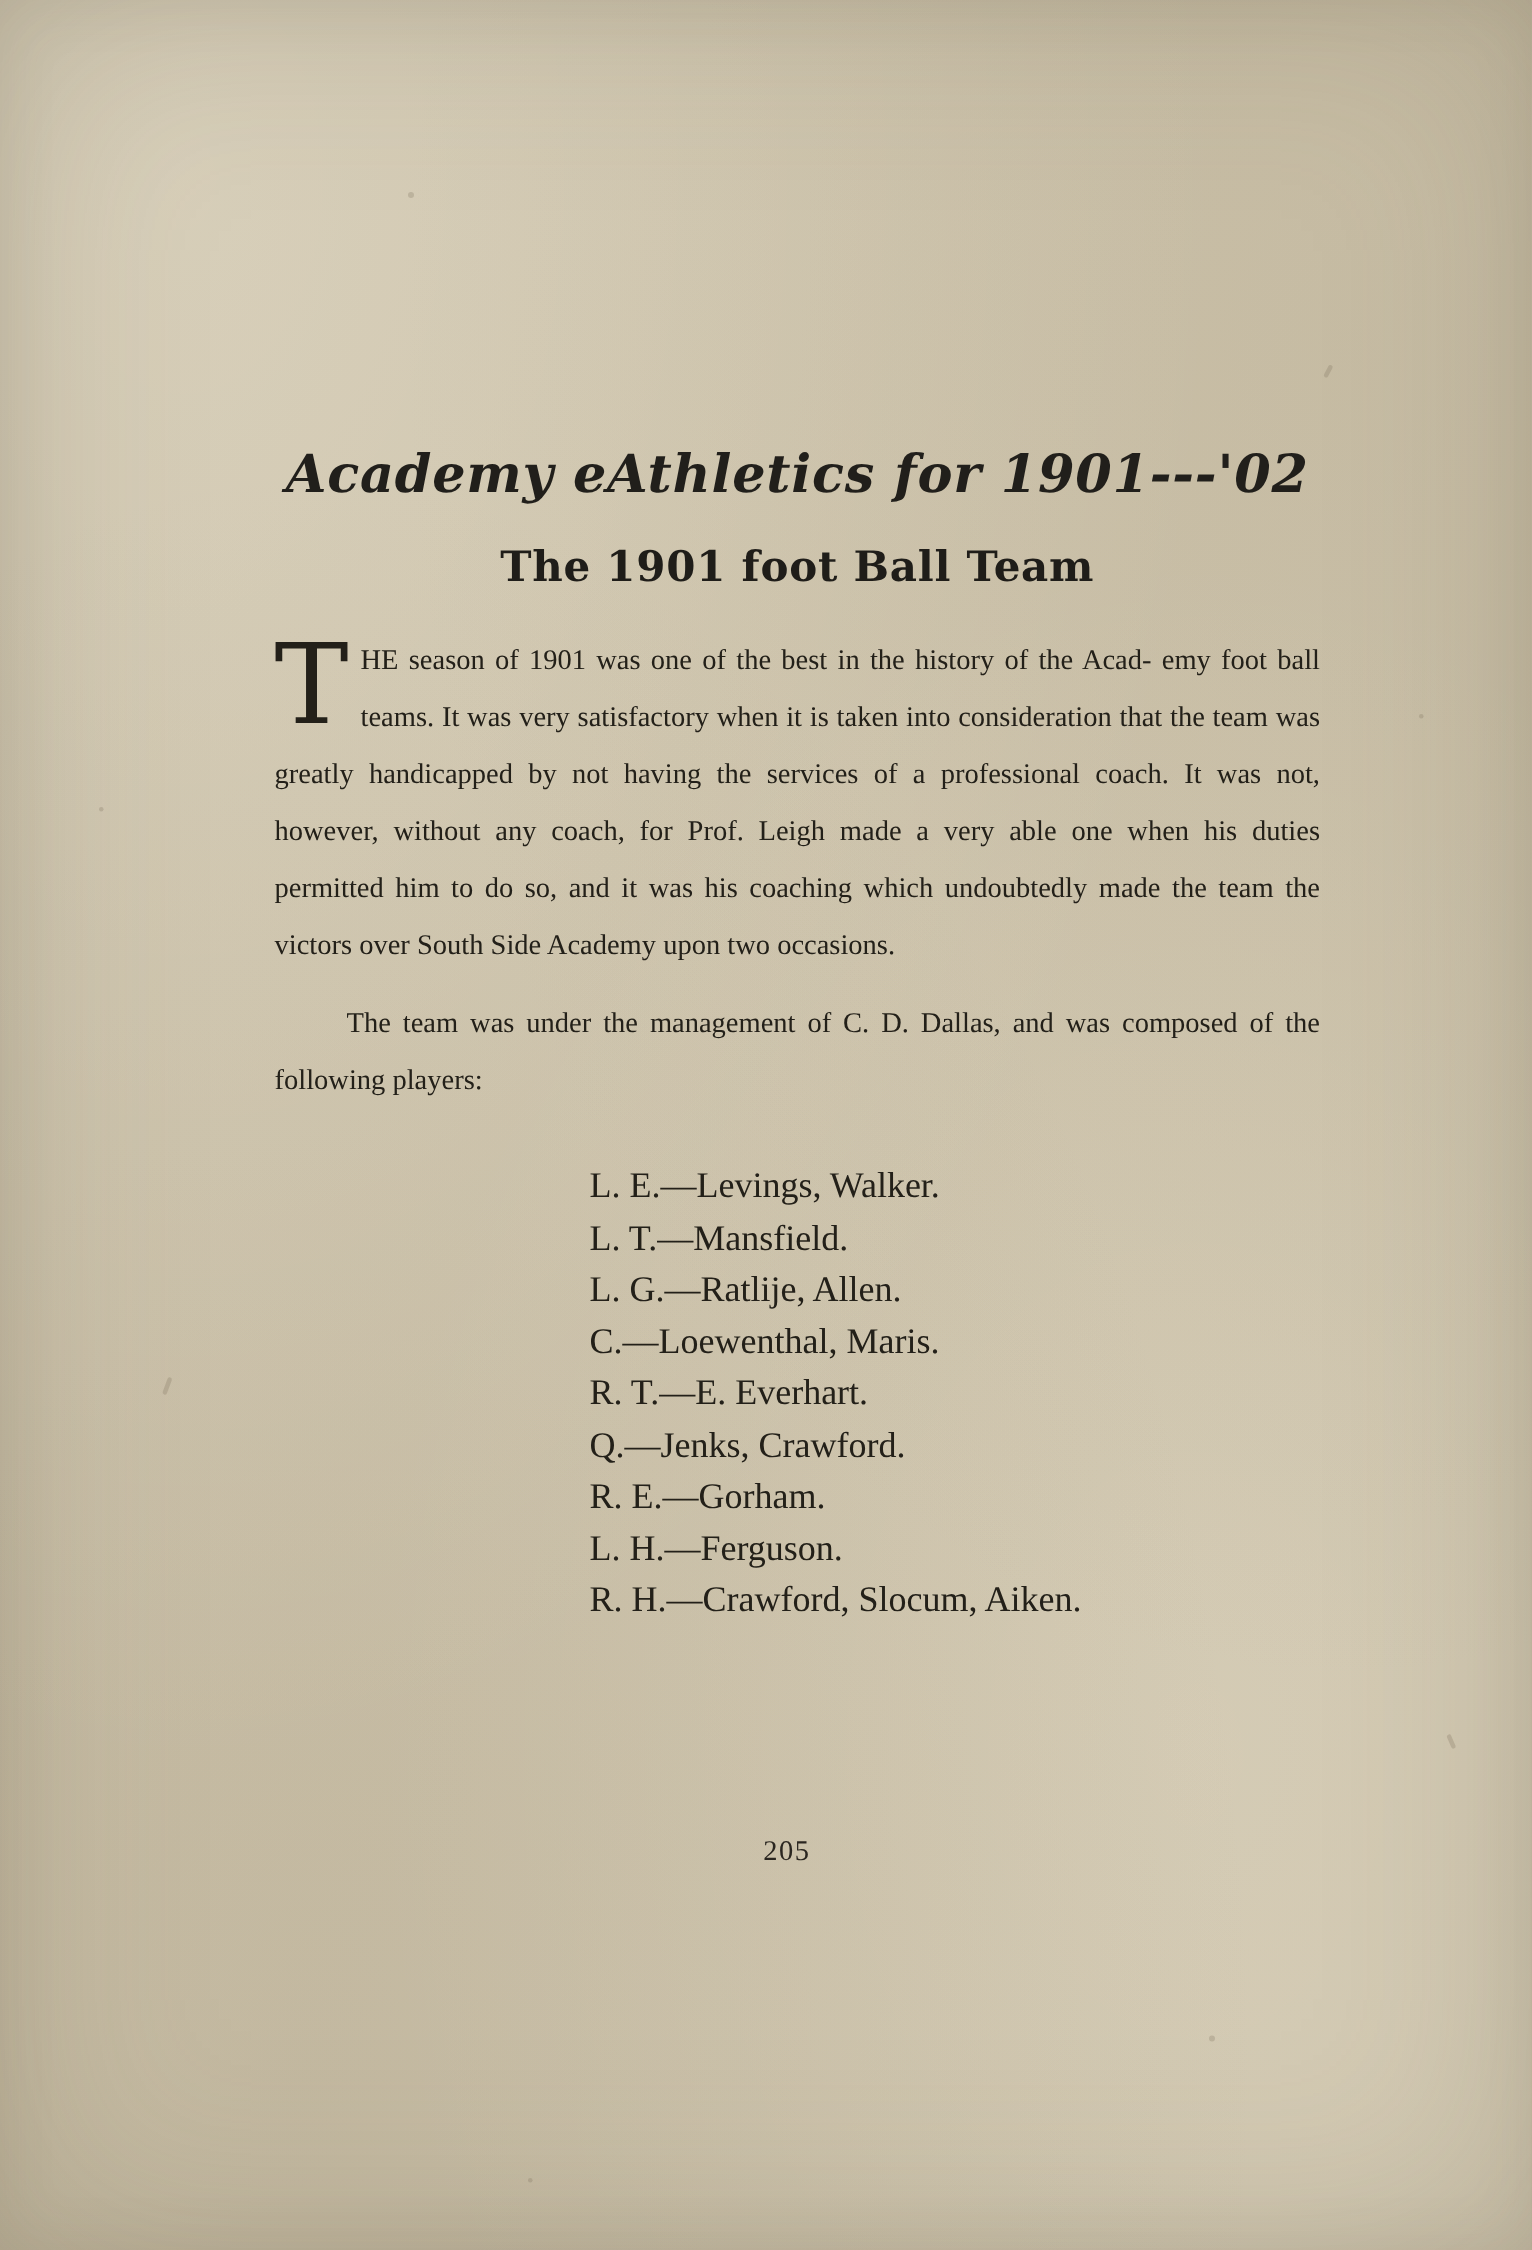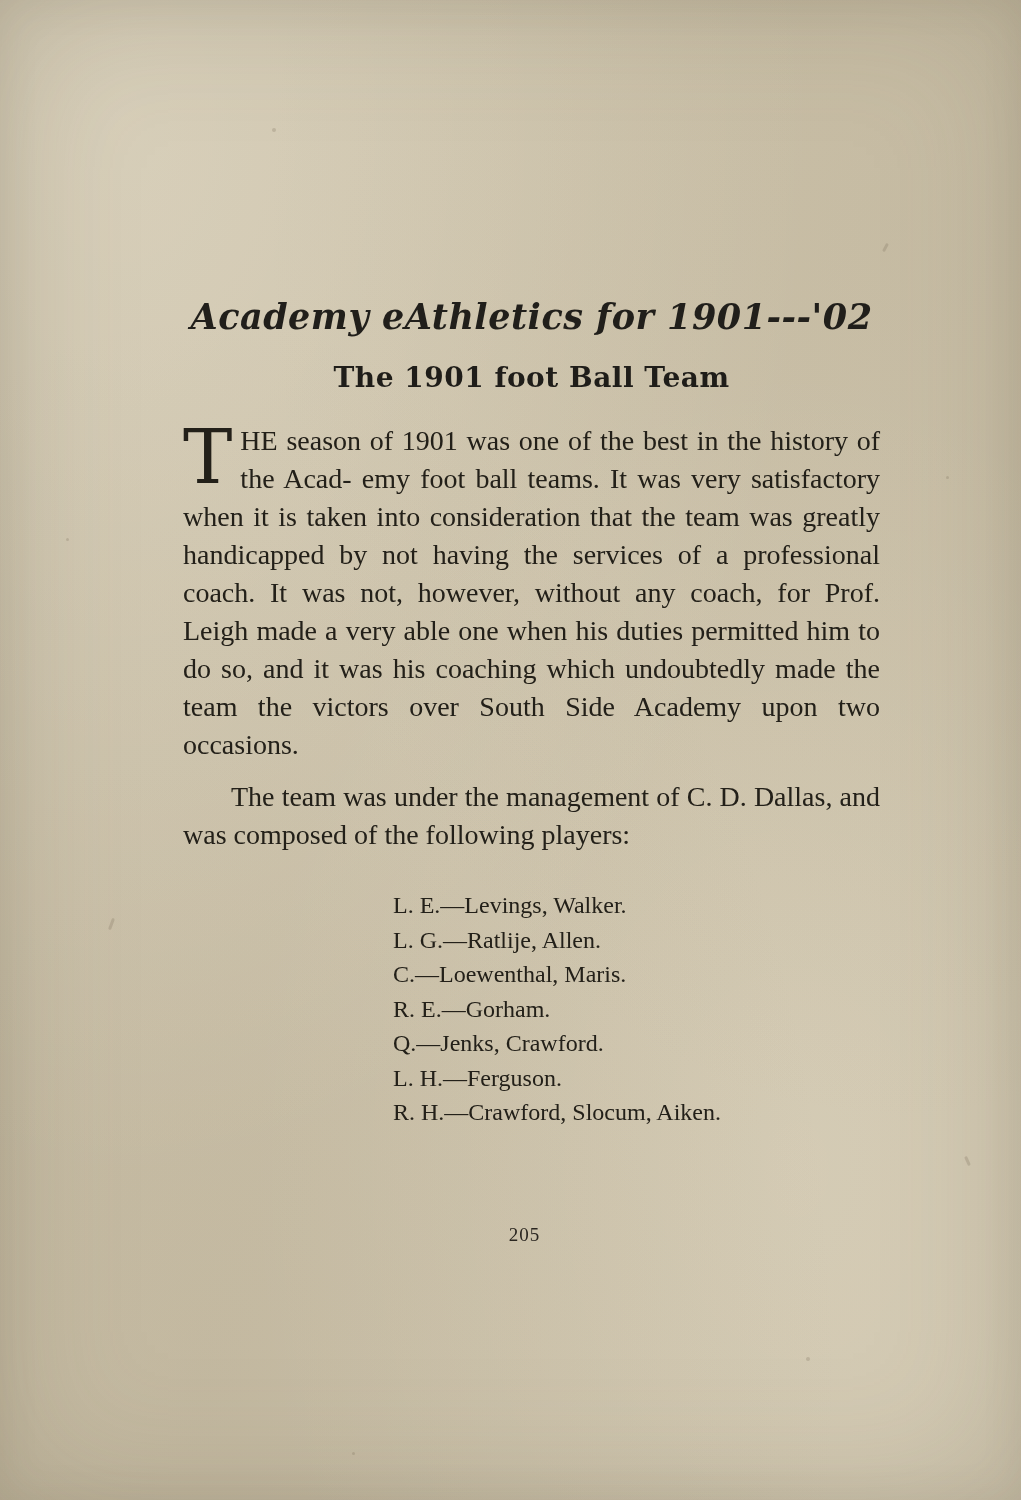--- a/index.html
+++ b/index.html
@@ -70,21 +70,21 @@
     font-family: "DejaVu Serif", serif;
     font-weight: bold;
     font-size: 28px;
     text-align: center;
     color: #1f1d19;
     margin: 0 0 28px 0;
     letter-spacing: 0.5px;
   }
 
   .body-par {
-    font-size: 28px;
+    font-size: 19px;
     line-height: 38px;
     text-align: justify;
     text-justify: inter-word;
     margin: 0;
     color: #232019;
   }
   .par-2 {
     margin-top: 14px;
     text-indent: 48px;
   }
@@ -148,24 +148,26 @@
         <span>HE season of 1901 was one of the best in the history of the Acad-</span>
         <span>emy foot ball teams.  It was very satisfactory when it is taken</span>
         <span>into consideration that the team was greatly handicapped by not having the services of a professional coach.  It was not, however, without any coach, for Prof. Leigh made a very able one when his duties permitted him to do so, and it was his coaching which undoubtedly made the team the victors over South Side Academy upon two occasions.</span>
       </p>
     </div>
 
     <p class="body-par par-2">The team was under the management of C. D.  Dallas, and was composed of the following players:</p>
 
     <ul class="roster">
       <li>L. E.—Levings, Walker.</li>
+      <li>L. T.—Mansfield.</li>
       <li>L. G.—Ratlije, Allen.</li>
       <li>C.—Loewenthal, Maris.</li>
+      <li>R. T.—E. Everhart.</li>
+      <li>Q.—Jenks, Crawford.</li>
       <li>R. E.—Gorham.</li>
-      <li>Q.—Jenks, Crawford.</li>
       <li>L. H.—Ferguson.</li>
       <li>R. H.—Crawford, Slocum, Aiken.</li>
     </ul>
 
   </div>
 
   <div class="folio">
     <span>205</span>
   </div>
 

